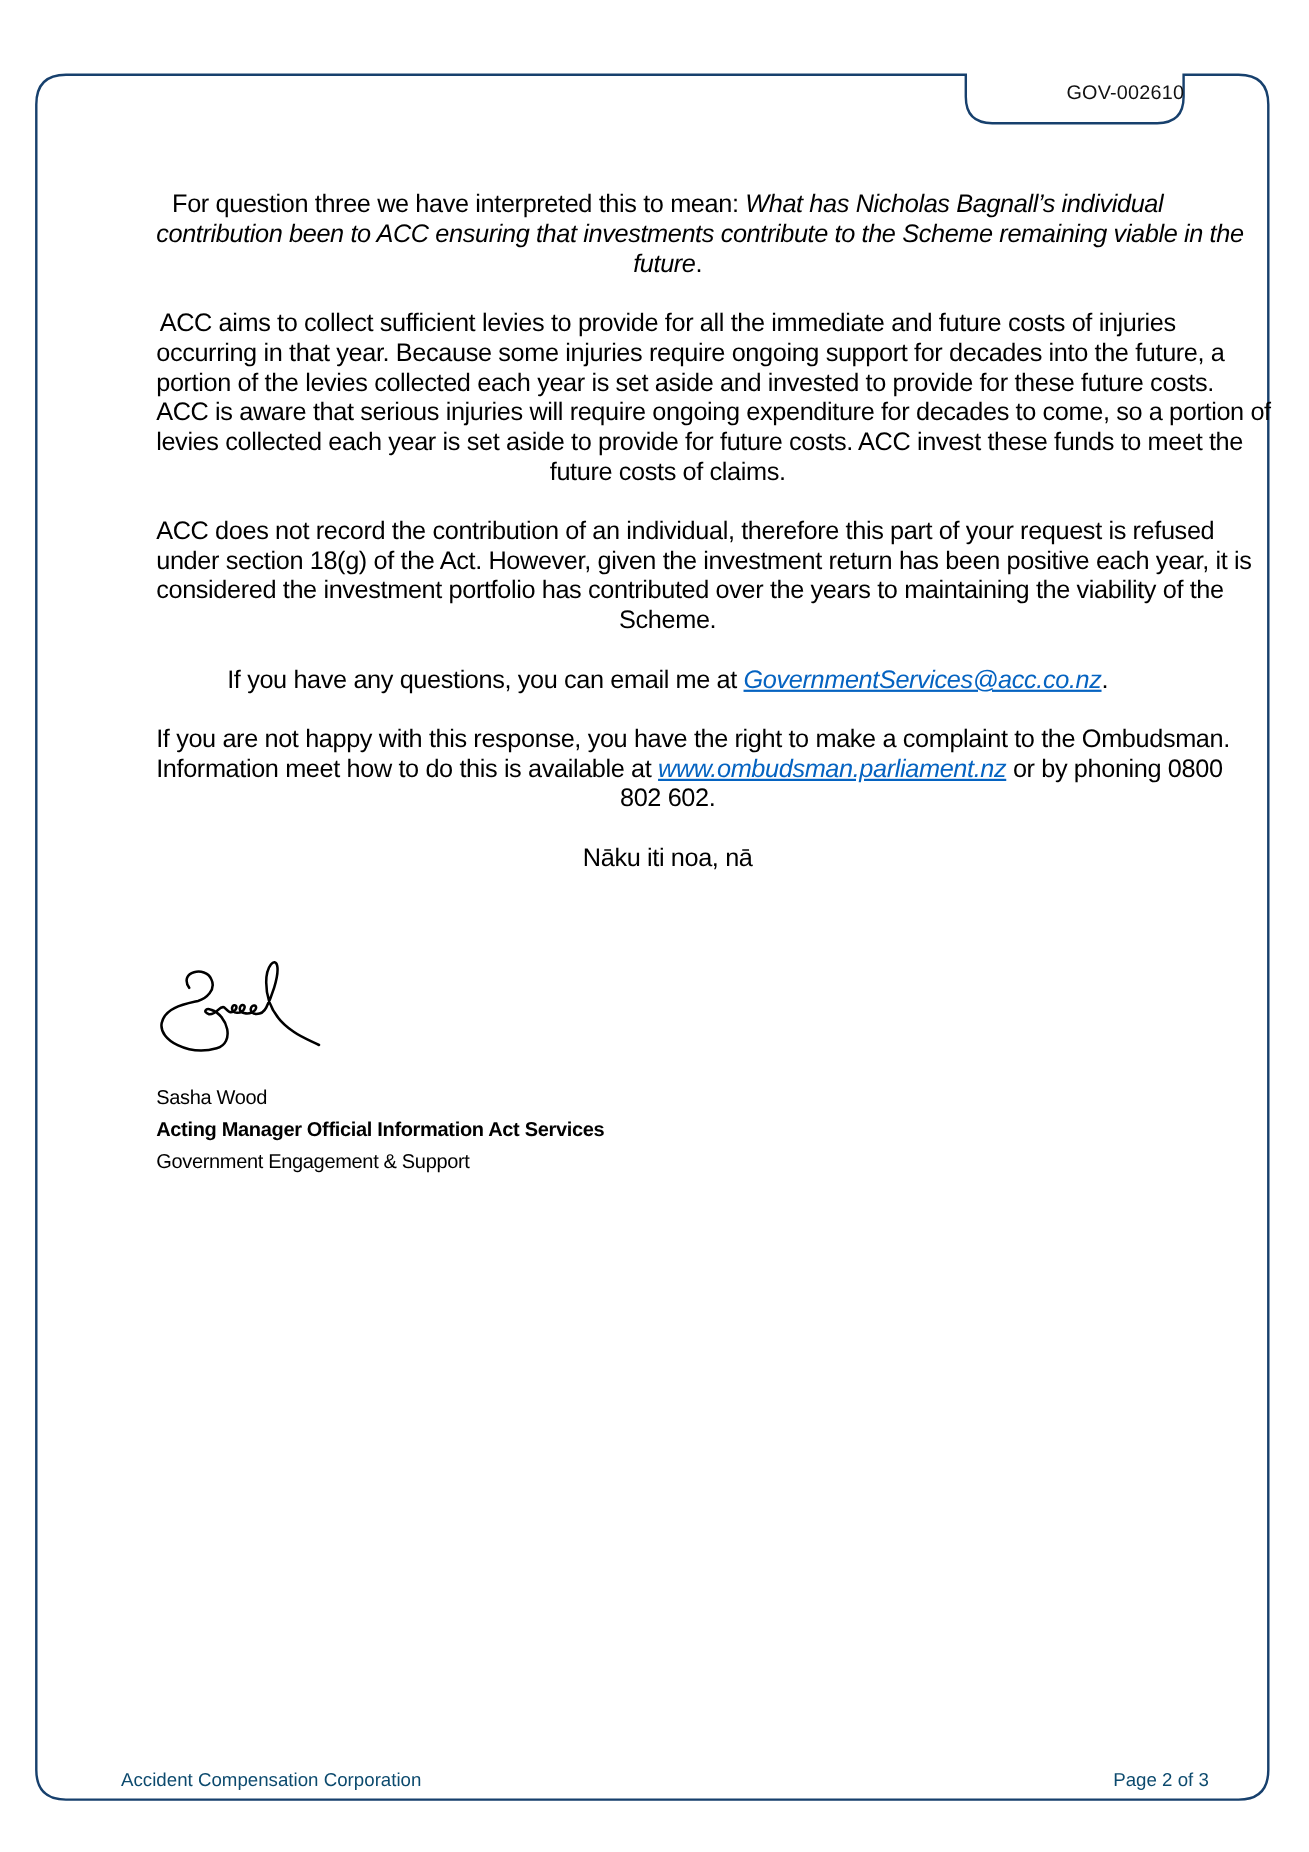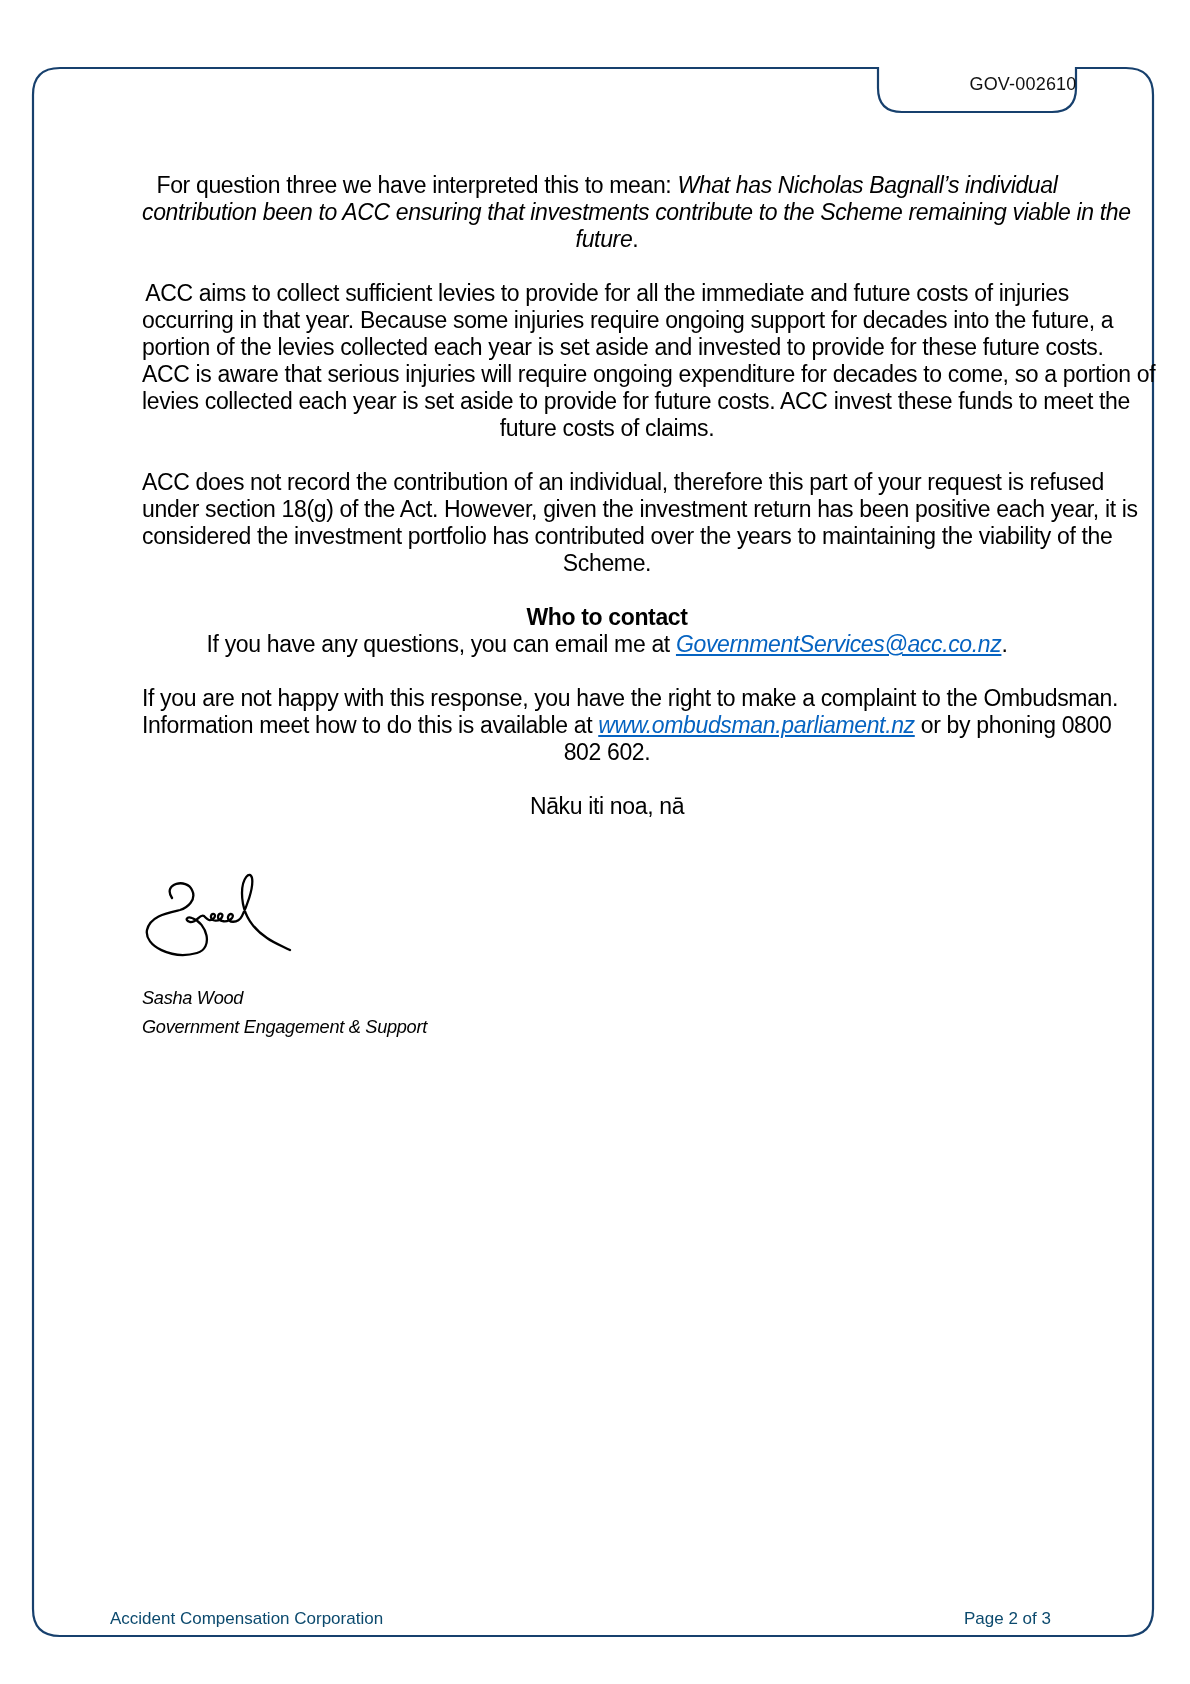--- a/index.html
+++ b/index.html
@@ -65,31 +65,30 @@
     width: 150px;
     height: 100px;
   }
   .sig-block {
     position: absolute;
     left: 142px;
     top: 984px;
     font-size: 18.2px;
     line-height: 29px;
     letter-spacing: -0.3px;
-    font-style: italic;
   }
   .footer-left, .footer-right {
     position: absolute;
     top: 1608px;
     font-size: 17px;
     line-height: 22px;
     color: #0c4a6e;
   }
   .footer-left { left: 110px; }
-  .footer-right { left: 964px; }
+  .footer-right { left: 1012px; }
 </style>
 </head>
 <body>
 
 <svg class="frame-svg" viewBox="0 0 1190 1684" xmlns="http://www.w3.org/2000/svg">
   <path d="M 60 68
            L 878 68
            L 878 88
            Q 878 112 902 112
            L 1052 112
@@ -124,21 +123,20 @@
   </p>
 
   <p class="para">
     <span class="line">ACC does not record the contribution of an individual, therefore this part of your request is refused</span>
     <span class="line">under section 18(g) of the Act. However, given the investment return has been positive each year, it is</span>
     <span class="line">considered the investment portfolio has contributed over the years to maintaining the viability of the</span>
     <span class="line">Scheme.</span>
   </p>
 
   <p class="para">
-    <span class="line bold">Who to contact</span>
     <span class="line"><span>If you have any questions, you can email me at </span><a class="link" href="#">GovernmentServices@acc.co.nz</a><span>.</span></span>
   </p>
 
   <p class="para">
     <span class="line">If you are not happy with this response, you have the right to make a complaint to the Ombudsman.</span>
     <span class="line"><span>Information meet how to do this is available at </span><a class="link" href="#">www.ombudsman.parliament.nz</a><span> or by phoning 0800</span></span>
     <span class="line">802 602.</span>
   </p>
 
   <p class="para">
@@ -163,17 +161,18 @@
            C 93 46, 87 44, 86 49
            C 85 55, 96 56, 100 48
            C 104 40, 112 20, 110 10
            C 108 2, 100 10, 100 25
            C 100 45, 110 60, 125 70
            C 132 75, 140 78, 148 82" fill="none" stroke="#000000" stroke-width="2.3" stroke-linecap="round" stroke-linejoin="round"></path>
 </svg>
 
 <div class="sig-block">
   <span class="line">Sasha Wood</span>
+  <span class="line bold">Acting Manager Official Information Act Services</span>
   <span class="line">Government Engagement &amp; Support</span>
 </div>
 
 <div class="footer-left">Accident Compensation Corporation</div>
 <div class="footer-right">Page 2 of 3</div>
 
 </body></html>

